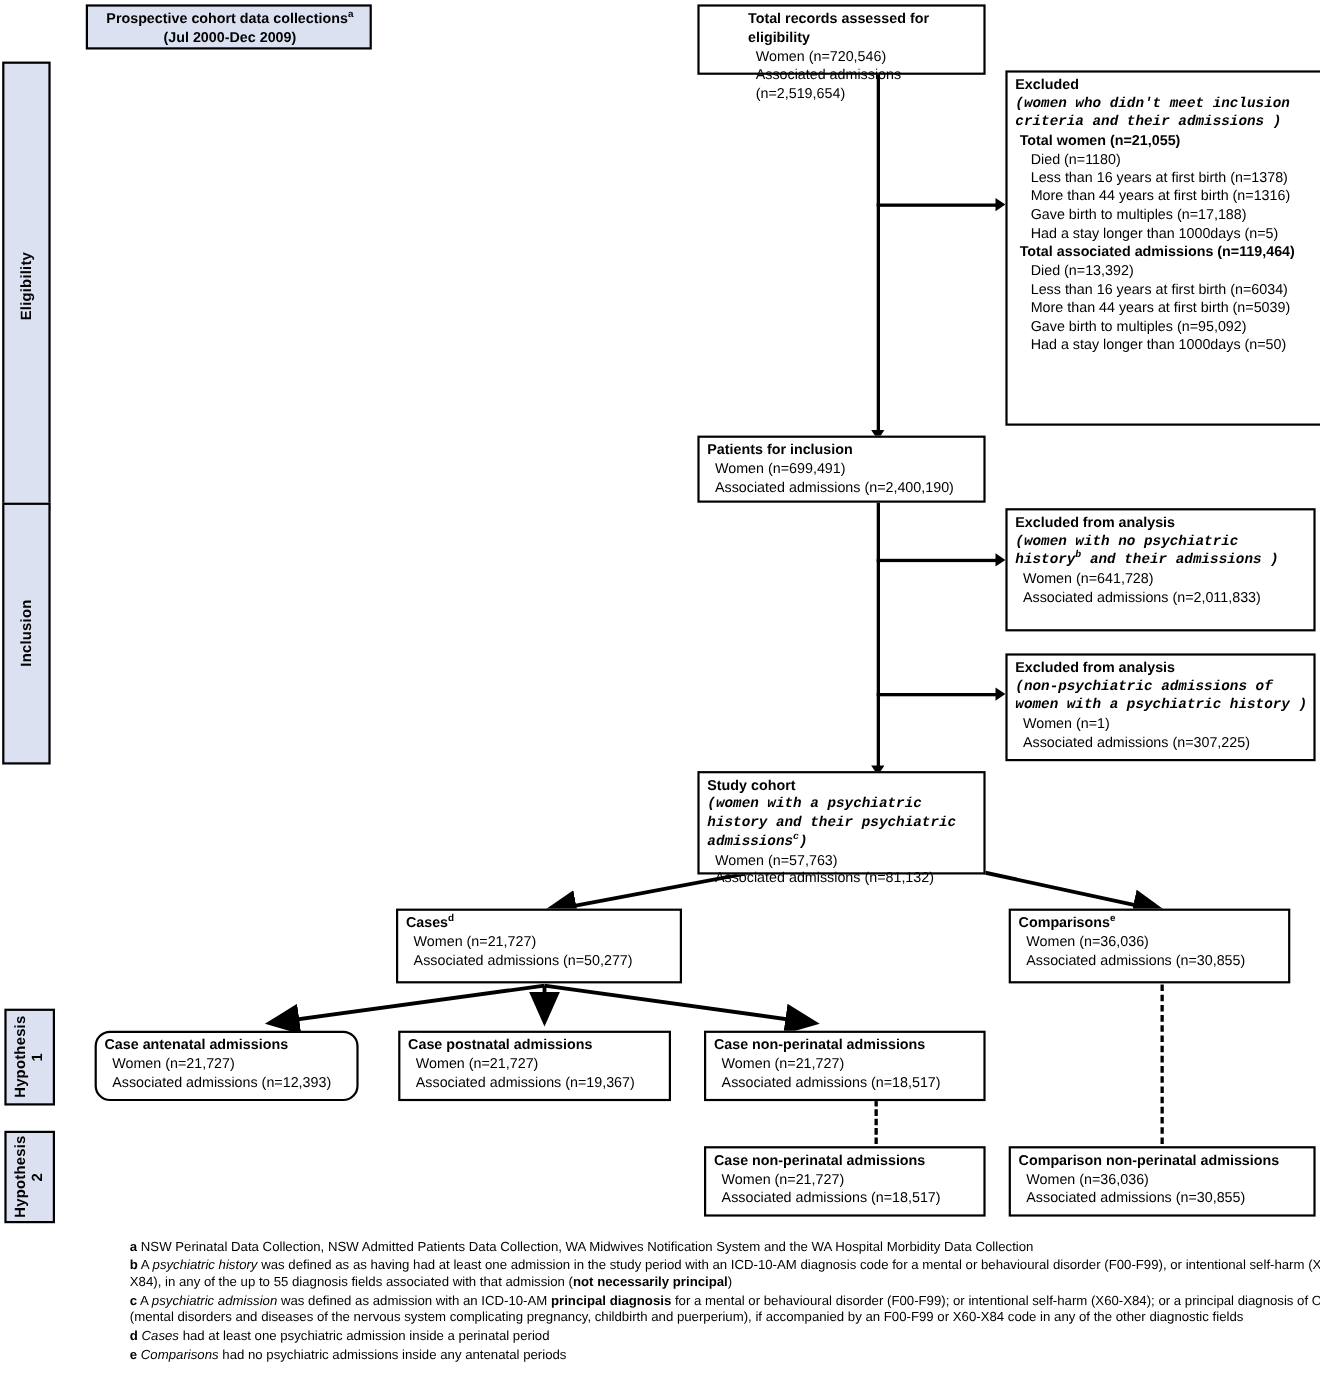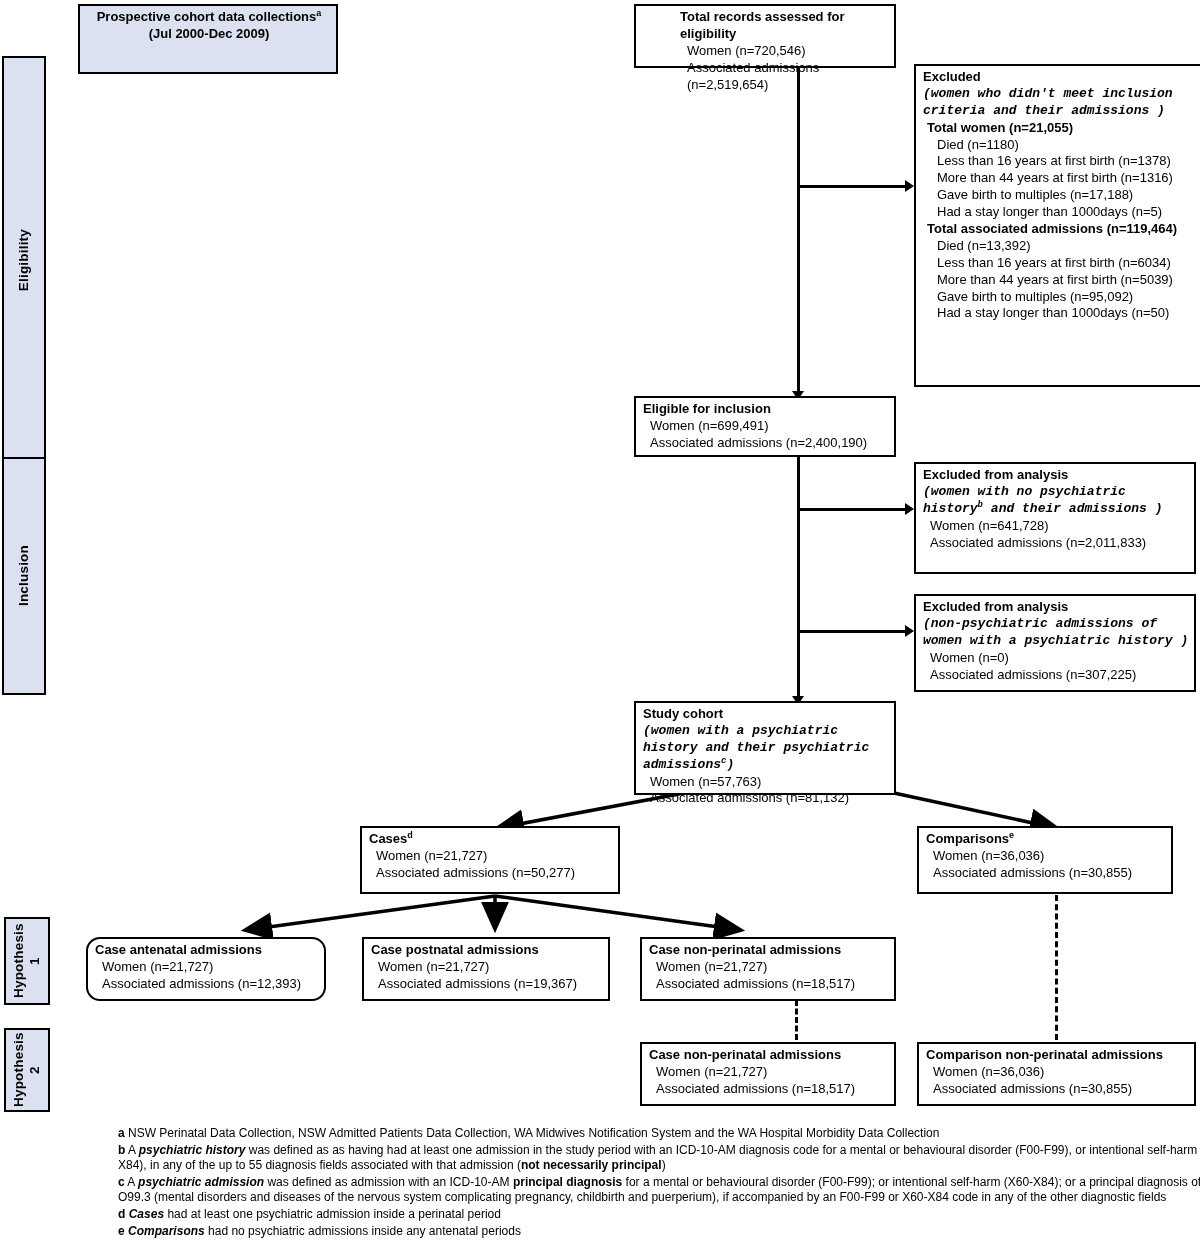--- a/index.html
+++ b/index.html
@@ -115,21 +115,21 @@
     position: absolute;
     left: 78px;
     top: 1126px;
     width: 1118px;
     font-size: 12px;
     line-height: 1.30;
     margin-left: 40px;
   }
   #footnotes p { margin: 0 0 1px 0; }
   #footnotes b { font-weight: bold; }
-  #footnotes i { font-style: italic; font-weight: bold; }
+  #footnotes i { font-style: italic; }
 </style>
 </head>
 <body>
 
 <div id="page">
 
   <div class="rail" style="left:2px; top:56px; width:44px; height:408px;">
     <span>Eligibility</span>
   </div>
   <div class="rail" style="left:2px; top:457px; width:44px; height:238px;">
@@ -170,21 +170,21 @@
   <svg class="diag" style="left:0px; top:896px; width:1200px; height:48px;">
     <line x1="495" y1="0" x2="246" y2="34" stroke="#000" stroke-width="3.5" marker-end="url(#ah)"></line>
     <line x1="495" y1="0" x2="495" y2="32" stroke="#000" stroke-width="3.5" marker-end="url(#ah)"></line>
     <line x1="495" y1="0" x2="740" y2="34" stroke="#000" stroke-width="3.5" marker-end="url(#ah)"></line>
   </svg>
 
   <div class="dashv" style="left:1055px; top:895px; height:145px;"></div>
 
   <div class="dashv" style="left:795px; top:1000px; height:40px;"></div>
 
-  <div class="box shaded center" style="left:78px; top:4px; width:260px; height:70px;">
+  <div class="box shaded center" style="left:78px; top:4px; width:260px; height:41px;">
     <span class="hdr"><span>Prospective cohort data collections</span><sup>a</sup></span>
     <span class="hdr">(Jul 2000-Dec 2009)</span>
   </div>
 
   <div class="box" style="left:634px; top:4px; width:262px; height:64px;padding-left:44px;">
     <span class="hdr">Total records assessed for eligibility</span>
     <span class="ln">Women (n=720,546)</span>
     <span class="ln">Associated admissions (n=2,519,654)</span>
   </div>
 
@@ -199,36 +199,36 @@
     <span class="ln-2">Had a stay longer than 1000days (n=5)</span>
     <span class="ln-b">Total associated admissions (n=119,464)</span>
     <span class="ln-2">Died (n=13,392)</span>
     <span class="ln-2">Less than 16 years at first birth (n=6034)</span>
     <span class="ln-2">More than 44 years at first birth (n=5039)</span>
     <span class="ln-2">Gave birth to multiples (n=95,092)</span>
     <span class="ln-2">Had a stay longer than 1000days (n=50)</span>
   </div>
 
   <div class="box" style="left:634px; top:396px; width:262px; height:61px;">
-    <span class="hdr">Eligible for inclusion</span>
+    <span class="hdr">Patients for inclusion</span>
     <span class="ln">Women (n=699,491)</span>
     <span class="ln">Associated admissions (n=2,400,190)</span>
   </div>
 
   <div class="box" style="left:914px; top:462px; width:282px; height:112px;">
     <span class="hdr">Excluded from analysis</span>
     <span class="hdr-it"><span>(women with no psychiatric history</span><span class="sup-i">b</span> <span>and their admissions )</span></span>
     <span class="ln">Women (n=641,728)</span>
     <span class="ln">Associated admissions (n=2,011,833)</span>
   </div>
 
   <div class="box" style="left:914px; top:594px; width:282px; height:98px;">
     <span class="hdr">Excluded from analysis</span>
     <span class="hdr-it">(non-psychiatric admissions of women with a psychiatric history )</span>
-    <span class="ln">Women (n=0)</span>
+    <span class="ln">Women (n=1)</span>
     <span class="ln">Associated admissions (n=307,225)</span>
   </div>
 
   <div class="box" style="left:634px; top:701px; width:262px; height:94px;">
     <span class="hdr">Study cohort</span>
     <span class="hdr-it"><span>(women with a psychiatric history and their psychiatric admissions</span><span class="sup-i">c</span><span>)</span></span>
     <span class="ln">Women (n=57,763)</span>
     <span class="ln">Associated admissions (n=81,132)</span>
   </div>
 

